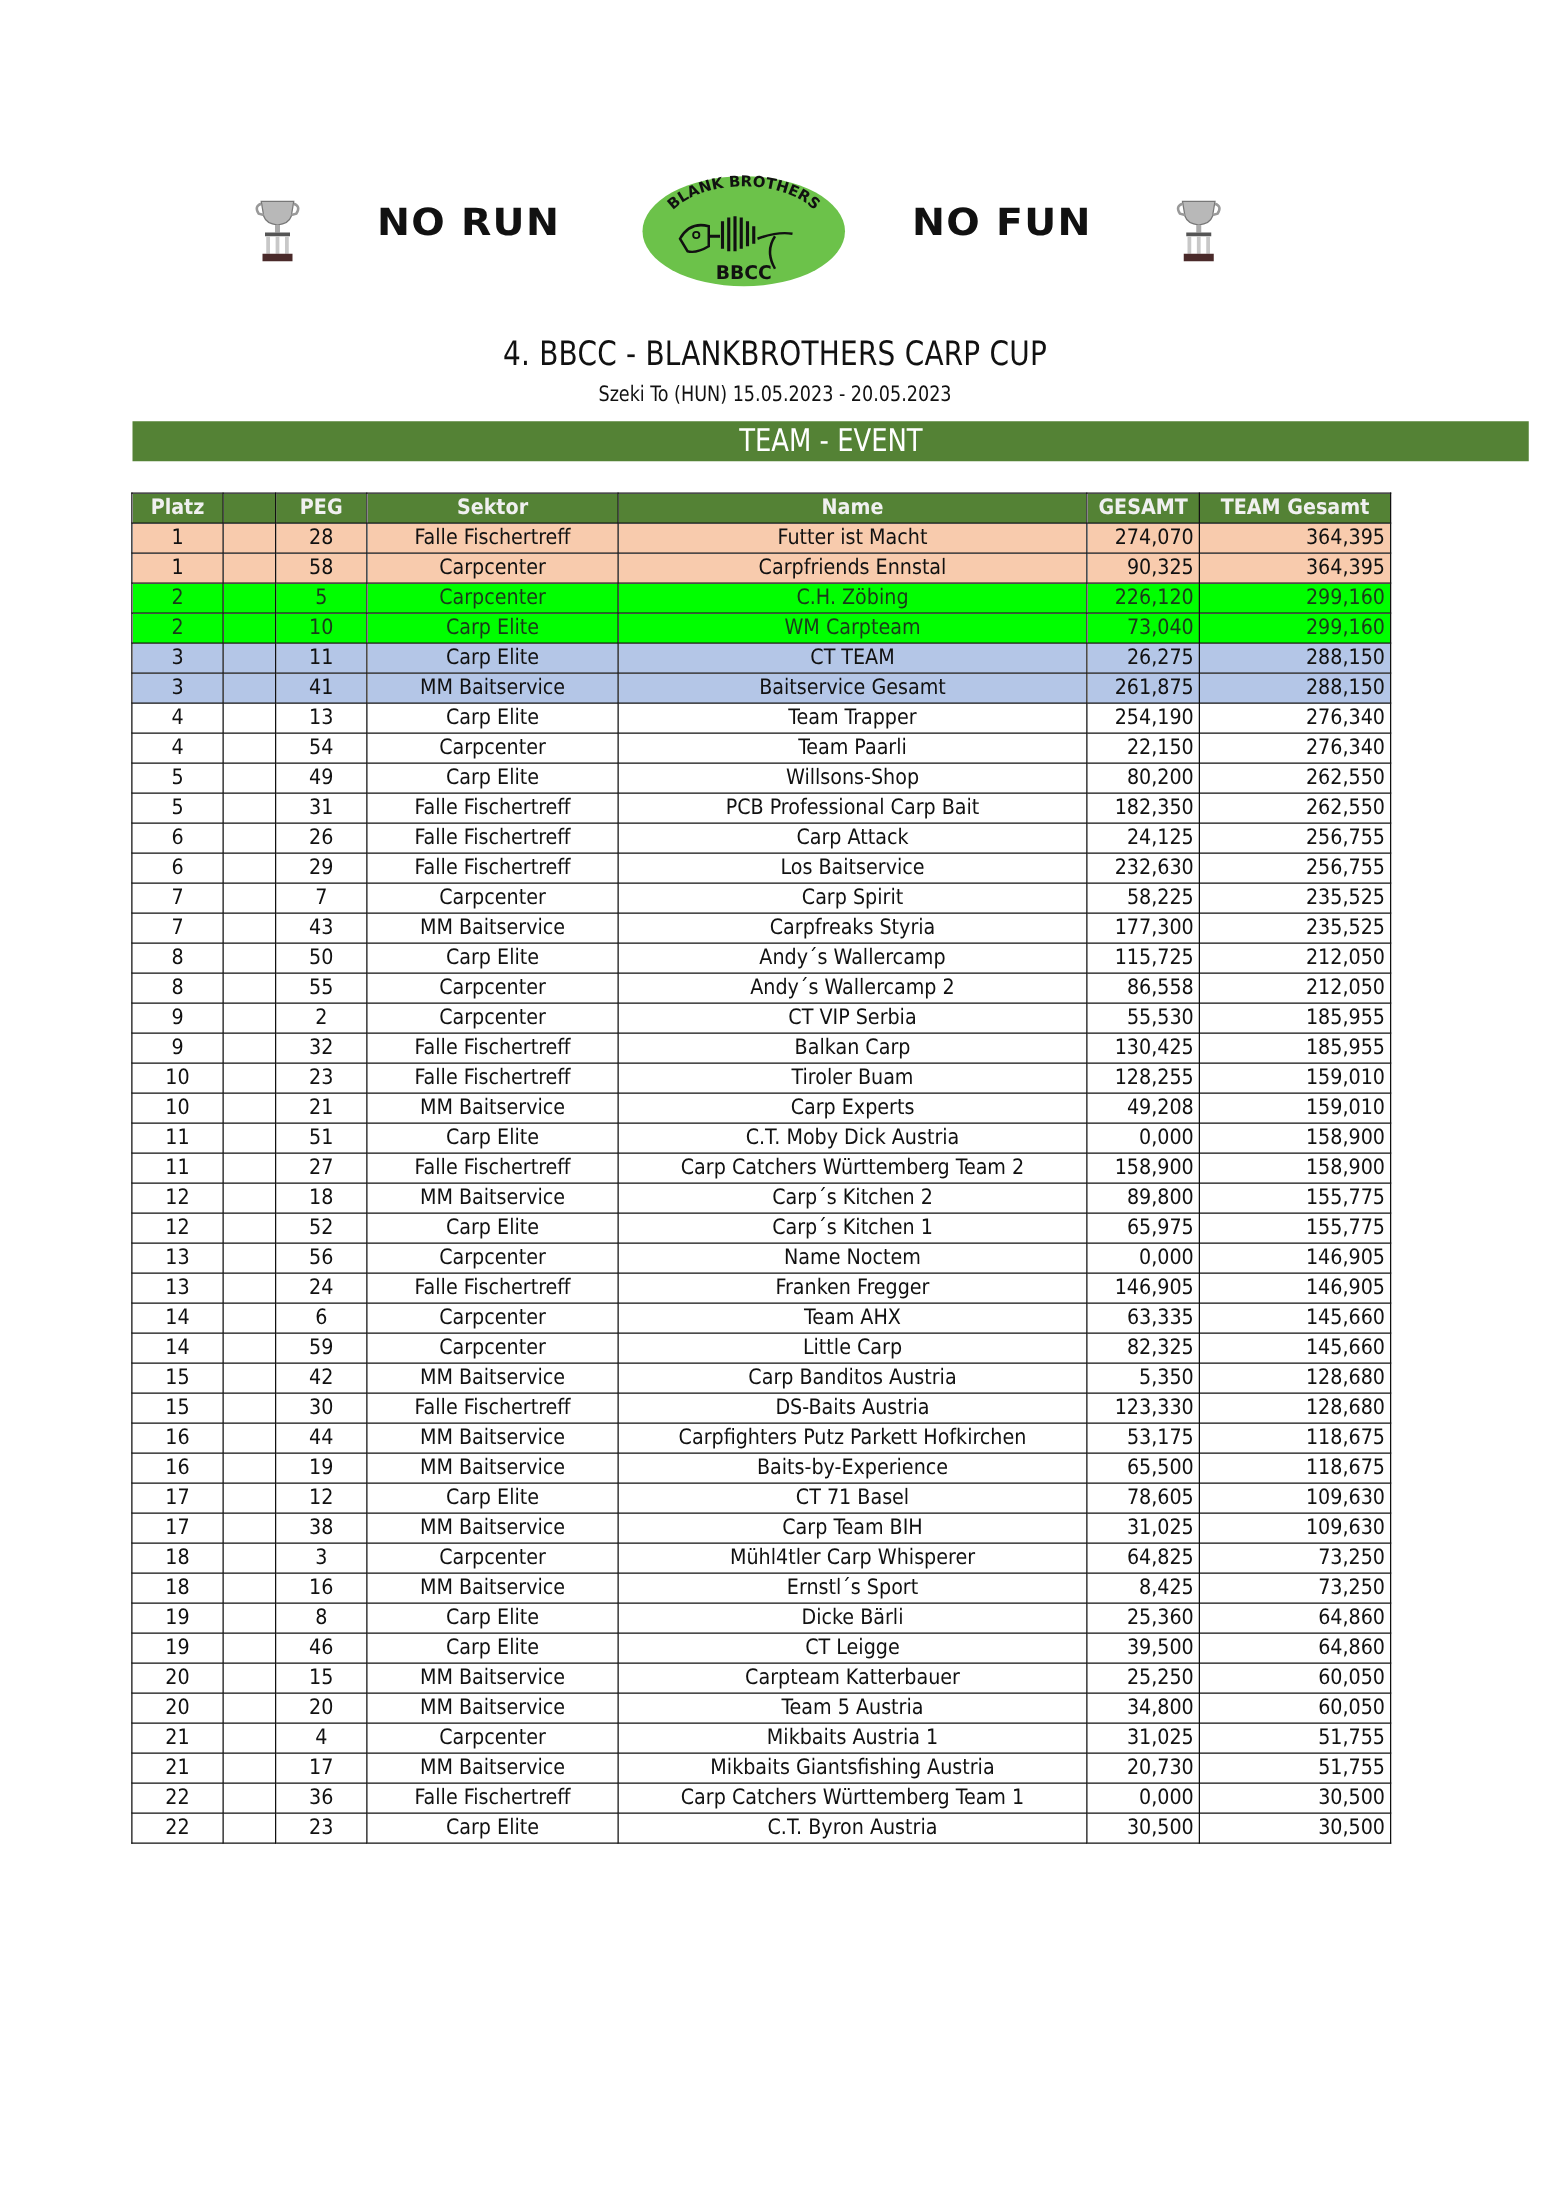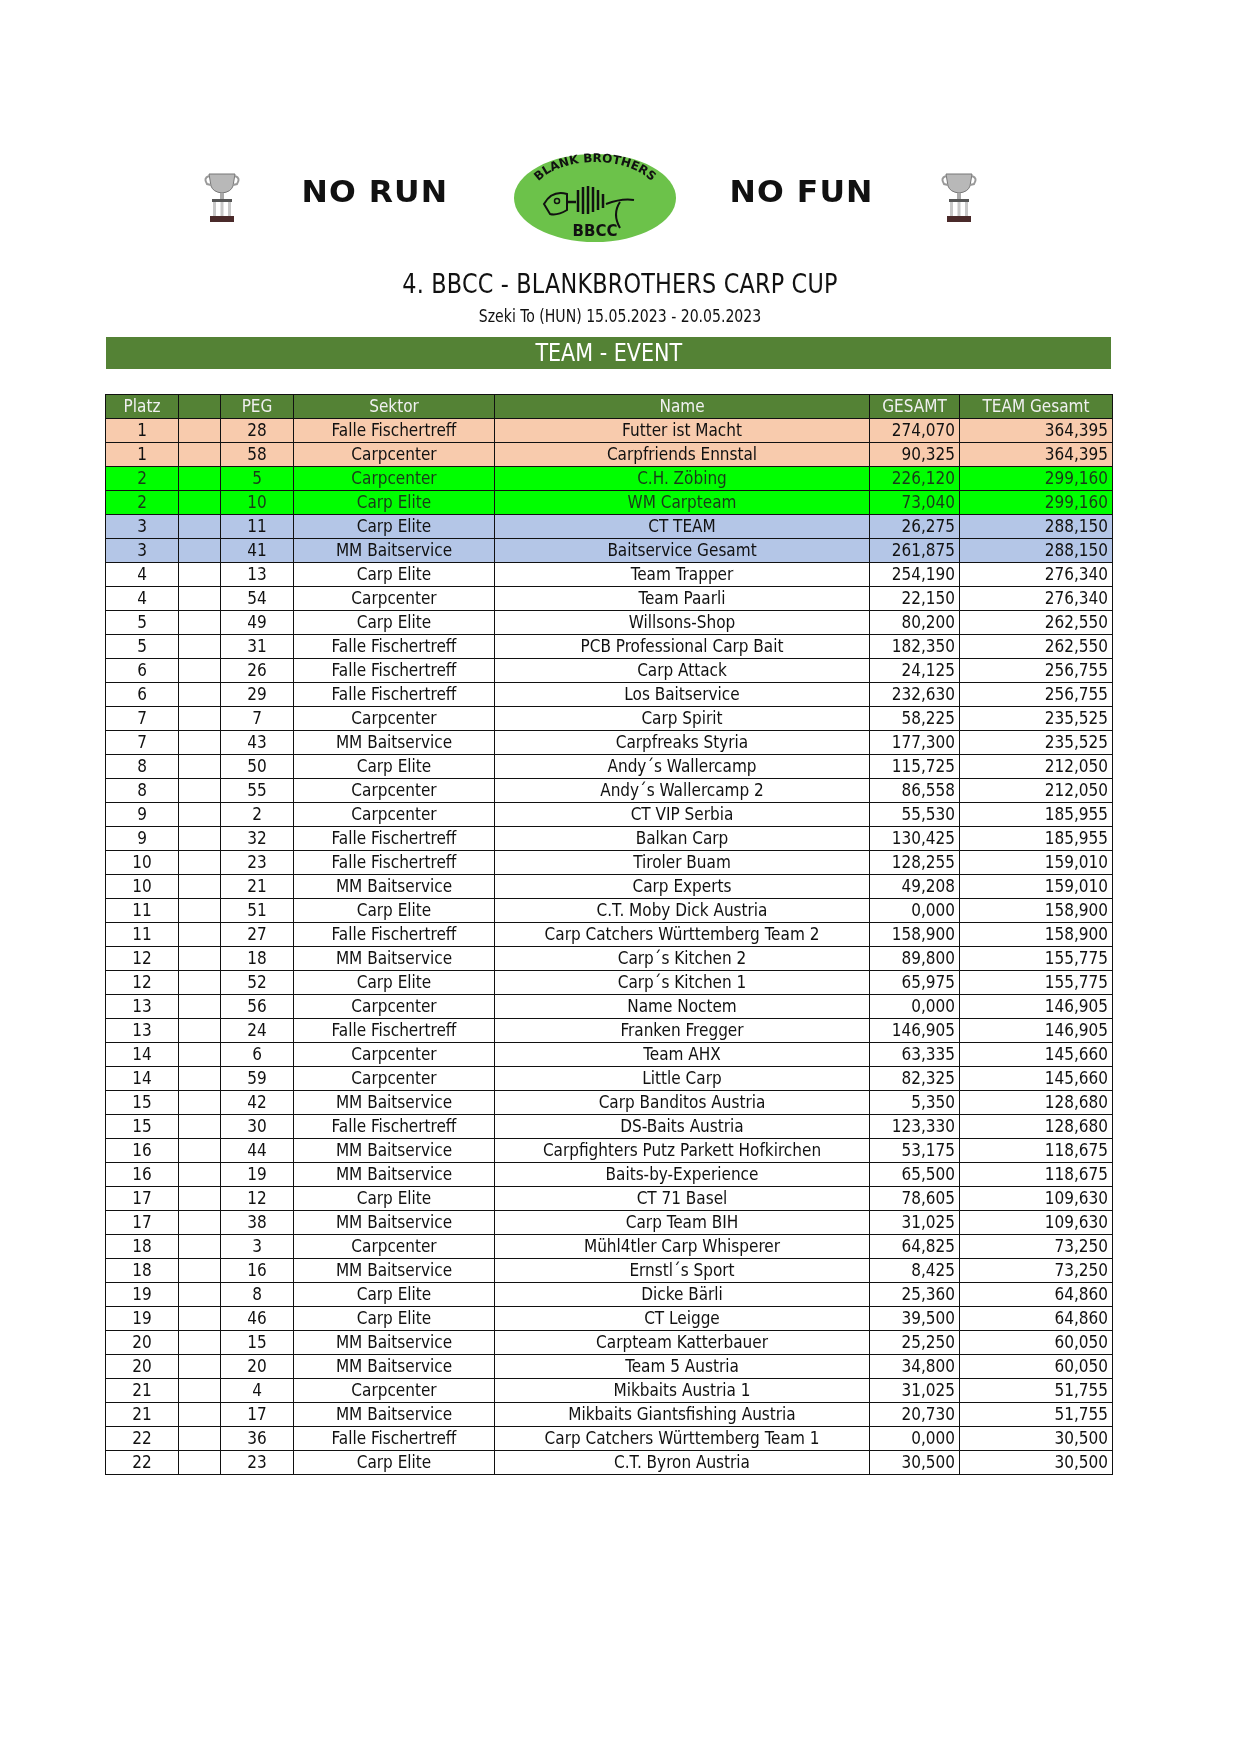--- a/index.html
+++ b/index.html
@@ -1,31 +1,31 @@
 <!DOCTYPE html>
 <html><head>
 <meta charset="utf-8">
 <style>
   html, body { margin: 0; padding: 0; background: #ffffff; }
   body { width: 1240px; height: 1754px; position: relative; font-family: "DejaVu Sans Condensed", "DejaVu Sans", sans-serif; color: #111; overflow: hidden; }
-  .banner { position: absolute; top: 148px; left: 0; width: 1064px; height: 100px; text-decoration: underline; }
+  .banner { position: absolute; top: 135px; left: 0; width: 1064px; height: 100px; text-decoration: underline; }
   .trophy { position: absolute; top: 22px; width: 38px; height: 54px; }
   .trophy.left { left: 203px; }
   .trophy.right { left: 940px; }
   .slogan { position: absolute; top: 26px; font-family: "DejaVu Sans", sans-serif; font-weight: bold; font-size: 30px; letter-spacing: 1px; color: #111; transform: scaleX(1.05); }
   .slogan.left { left: 305px; }
   .slogan.right { left: 733px; }
   .logo { position: absolute; left: 512px; top: 4px; width: 166px; height: 92px; }
   .title { position: absolute; top: 268px; left: 0; width: 1240px; text-align: center; font-size: 27px; letter-spacing: 0.2px; transform: scaleX(0.92); }
   .subtitle { position: absolute; top: 306px; left: 0; width: 1240px; text-align: center; font-size: 17px; transform: scaleX(0.92); }
-  .event-bar { position: absolute; top: 337px; left: 106px; width: 1005px; height: 32px; background: #548235; color: #fff; text-align: center; font-size: 25px; line-height: 32px; }
+  .event-bar { position: absolute; top: 337px; left: 106px; width: 1117px; height: 32px; background: #548235; color: #fff; text-align: center; font-size: 25px; line-height: 32px; }
   .event-bar span { display: inline-block; transform: scaleX(0.92); }
   table { position: absolute; top: 394px; left: 105px; border-collapse: collapse; table-layout: fixed; width: 1007px; font-size: 17px; }
   td, th { border: 1.5px solid #111; height: 23px; padding: 0 4px; white-space: nowrap; overflow: hidden; line-height: 23px; }
-  th { background: #548235; color: #f0f0f0; font-weight: normal; font-size: 17px; }
+  th { background: #548235; color: #f0f0f0; font-weight: bold; font-size: 17px; }
   td.c { text-align: center; }
   td.r { text-align: right; }
   td.l { text-align: center; }
   tr.gold td { background: #f8cbad; }
   tr.silver td { background: #00ff00; color: #1a3a1a; }
   tr.bronze td { background: #b4c6e7; }
   col.c1 { width: 73px; } col.c2 { width: 42px; } col.c3 { width: 73px; }
   col.c4 { width: 201px; } col.c5 { width: 375px; } col.c6 { width: 90px; } col.c7 { width: 153px; }
 </style>
 </head>

